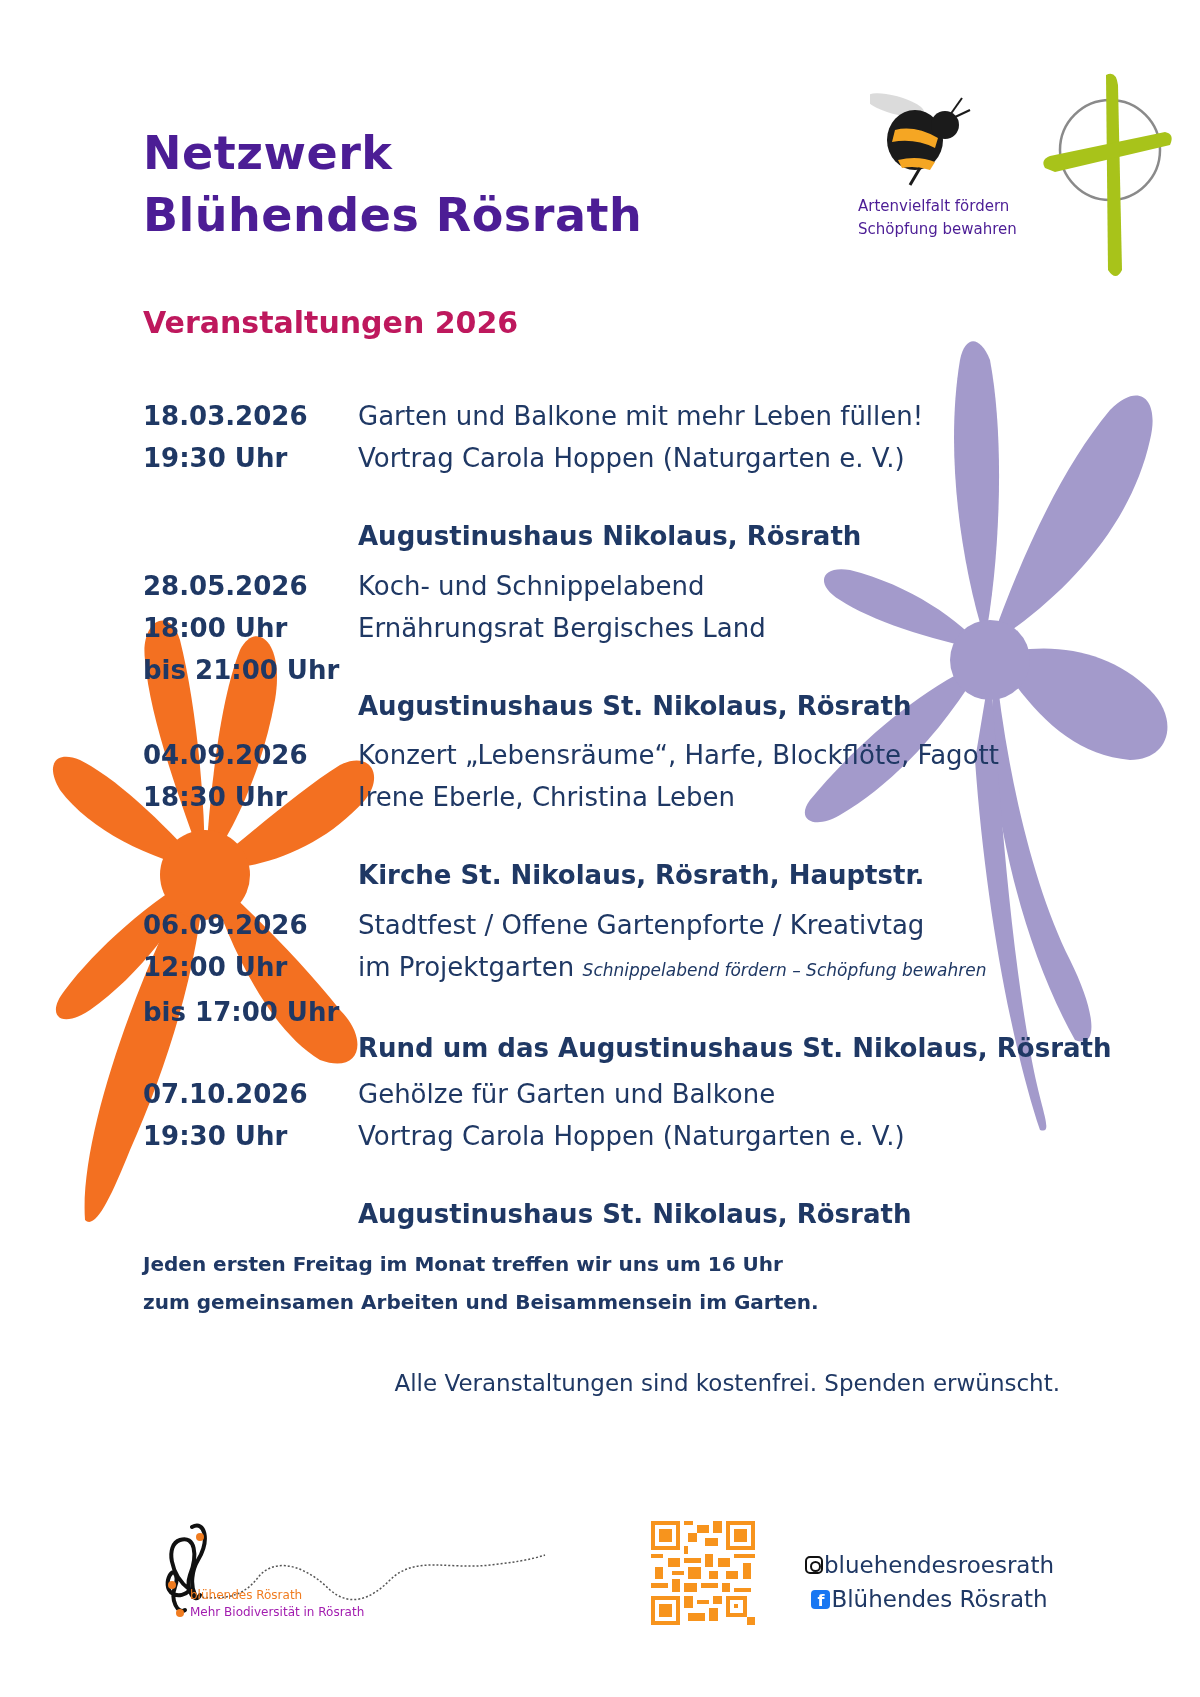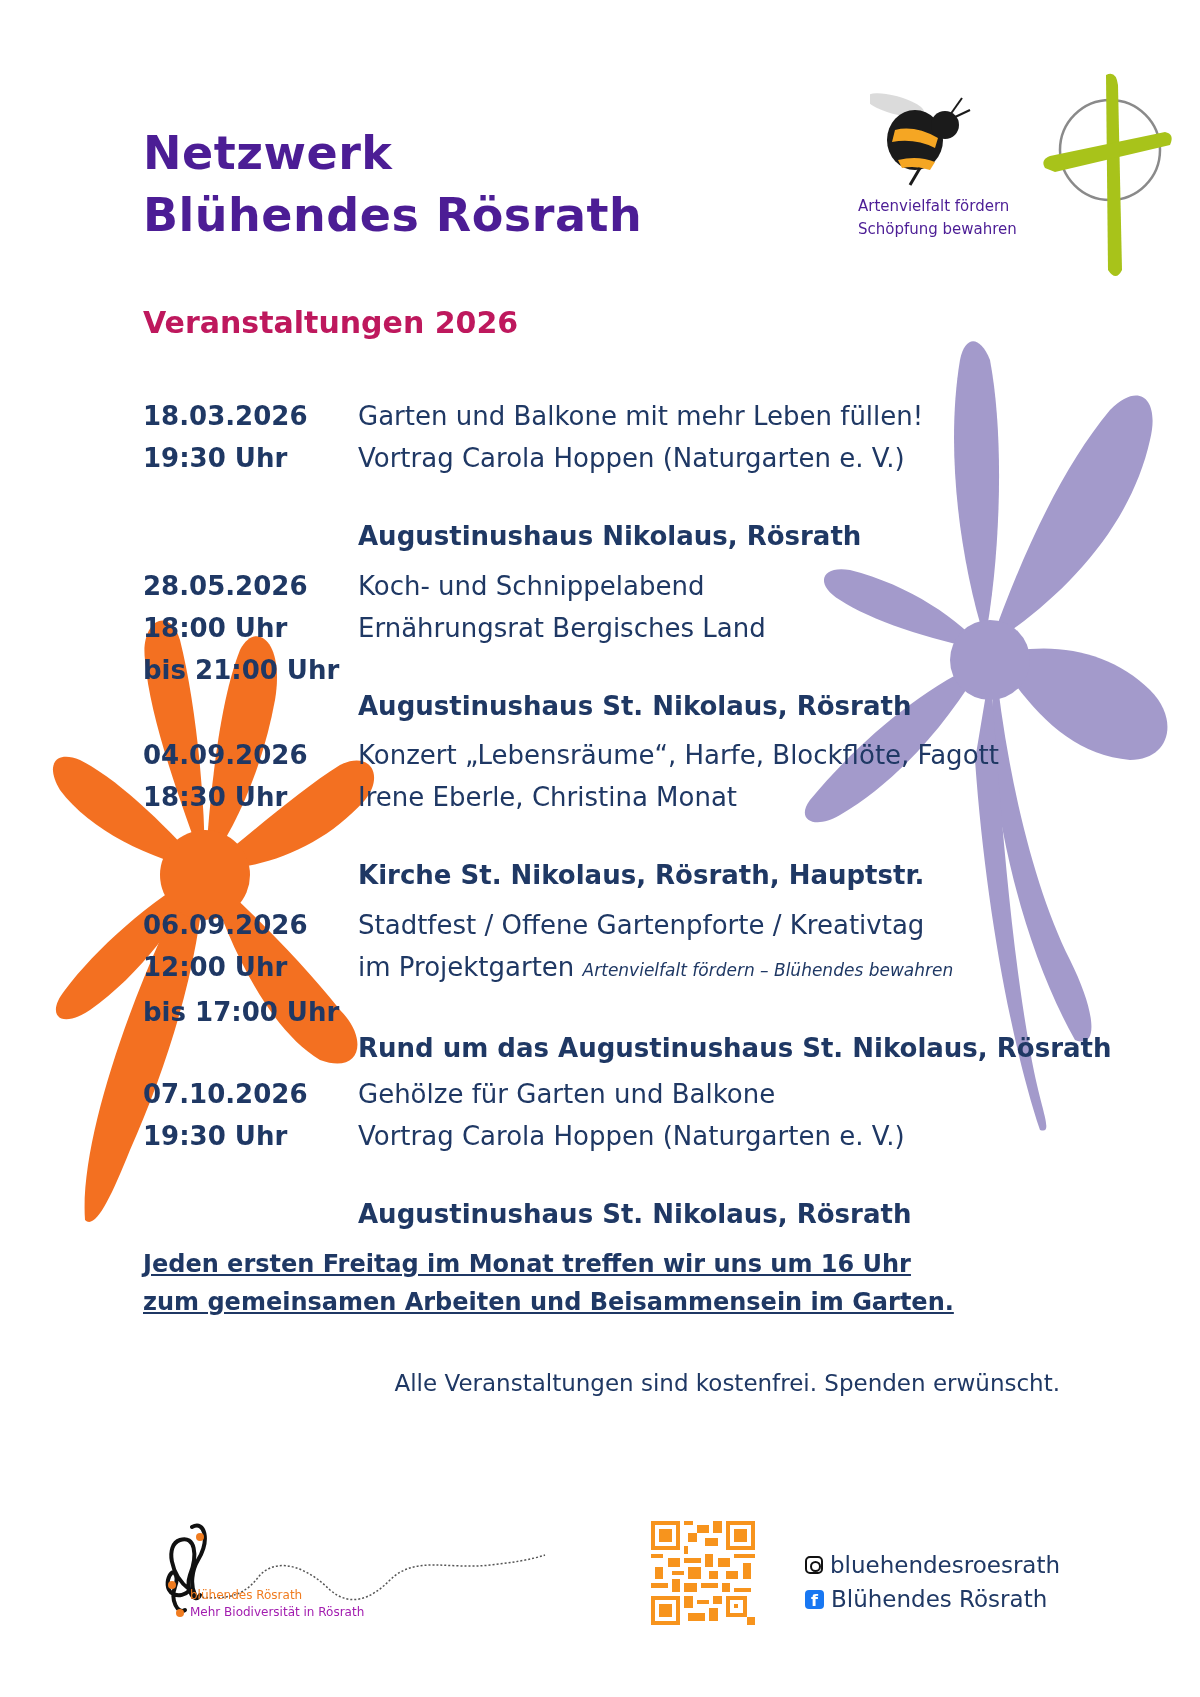--- a/index.html
+++ b/index.html
@@ -9,28 +9,28 @@
   .title div { white-space: nowrap; }
   .logo-top { position: absolute; left: 870px; top: 70px; width: 310px; height: 210px; }
   .logo-caption { position: absolute; left: 858px; top: 195px; color: #4c1d95; font-size: 15px; line-height: 23px; white-space: nowrap; }
   .section-title { position: absolute; left: 143px; top: 305px; font-size: 30px; font-weight: bold; color: #be185d; white-space: nowrap; }
   .event { position: absolute; left: 143px; font-size: 26px; line-height: 42px; }
   .event .row { display: flex; white-space: nowrap; }
   .event .left { width: 215px; font-weight: bold; flex: none; }
   .event .right { flex: none; }
   .event .right.bold { font-weight: bold; margin-top: 36px; }
   .event .small { font-size: 17px; font-style: italic; }
-  .note { position: absolute; left: 143px; top: 1245px; font-size: 24px; font-weight: bold; line-height: 38px; white-space: nowrap; text-decoration: underline; }
+  .note { position: absolute; left: 143px; top: 1245px; font-size: 20px; font-weight: bold; line-height: 38px; white-space: nowrap; }
   .free { position: absolute; right: 140px; top: 1370px; font-size: 23px; white-space: nowrap; }
   .footer-logo { position: absolute; left: 150px; top: 1515px; width: 400px; height: 120px; }
   .fl-name { position: absolute; left: 190px; top: 1588px; color: #f07c20; font-size: 12px; white-space: nowrap; }
   .fl-tag { position: absolute; left: 190px; top: 1605px; color: #a21caf; font-size: 12px; white-space: nowrap; }
   .qr { position: absolute; left: 651px; top: 1521px; width: 104px; height: 104px; }
   .social { position: absolute; left: 805px; top: 1548px; font-size: 23px; line-height: 34px; }
-  .social .item { display: flex; align-items: center; gap: 7px; white-space: nowrap; }
+  .social .item { display: flex; align-items: center; gap: 1px; white-space: nowrap; justify-content: center; }
   .ig { width: 18px; height: 18px; border: 2.5px solid #111; border-radius: 5px; box-sizing: border-box; position: relative; }
   .ig::before { content: ""; position: absolute; left: 3px; top: 3px; width: 7px; height: 7px; border: 2px solid #111; border-radius: 50%; }
   .fb { width: 19px; height: 19px; background: #1877f2; border-radius: 4px; color: #fff; font-size: 16px; font-weight: bold; line-height: 21px; text-align: center; }
 </style>
 </head>
 <body>
 
 <svg class="deco" viewBox="0 0 1200 1697">
   <g fill="#f37021">
 
@@ -114,36 +114,36 @@
     </div>
 </div>
 
 <div class="event" style="top:734px;">
   <div class="row">
       <span class="left">04.09.2026</span>
       <span class="right">Konzert „Lebensräume“, Harfe, Blockflöte, Fagott</span>
     </div>
   <div class="row">
       <span class="left">18:30 Uhr</span>
-      <span class="right">Irene Eberle, Christina Monat</span>
+      <span class="right">Irene Eberle, Christina Leben</span>
     </div>
   <div class="row">
       <span class="left"></span>
       <span class="right bold">Kirche St. Nikolaus, Rösrath, Hauptstr.</span>
     </div>
 </div>
 
 <div class="event" style="top:904px;">
   <div class="row">
       <span class="left">06.09.2026</span>
       <span class="right">Stadtfest / Offene Gartenpforte / Kreativtag</span>
     </div>
   <div class="row">
       <span class="left">12:00 Uhr</span>
-      <span class="right"><span>im Projektgarten</span> <span class="small">Artenvielfalt fördern – Blühendes bewahren</span></span>
+      <span class="right"><span>im Projektgarten</span> <span class="small">Schnippelabend fördern – Schöpfung bewahren</span></span>
     </div>
   <div class="row">
       <span class="left">bis 17:00 Uhr</span>
       <span class="right bold">Rund um das Augustinushaus St. Nikolaus, Rösrath</span>
     </div>
 </div>
 
 <div class="event" style="top:1073px;">
   <div class="row">
       <span class="left">07.10.2026</span>

